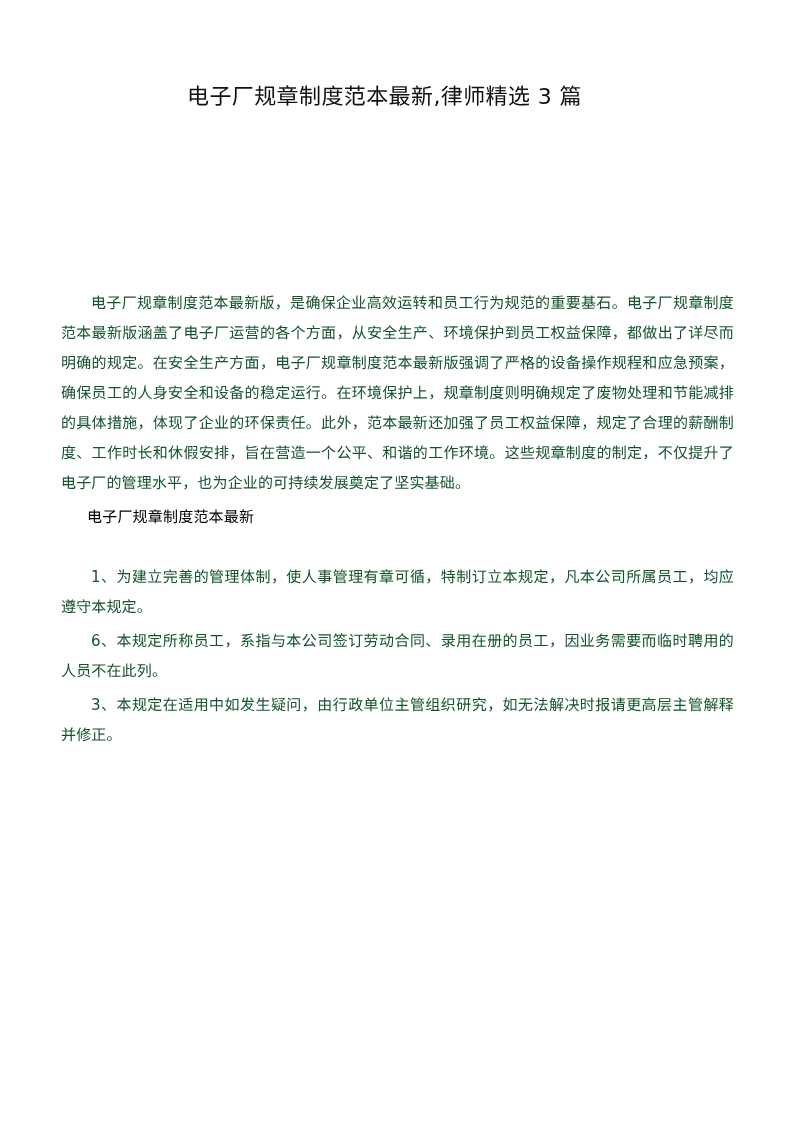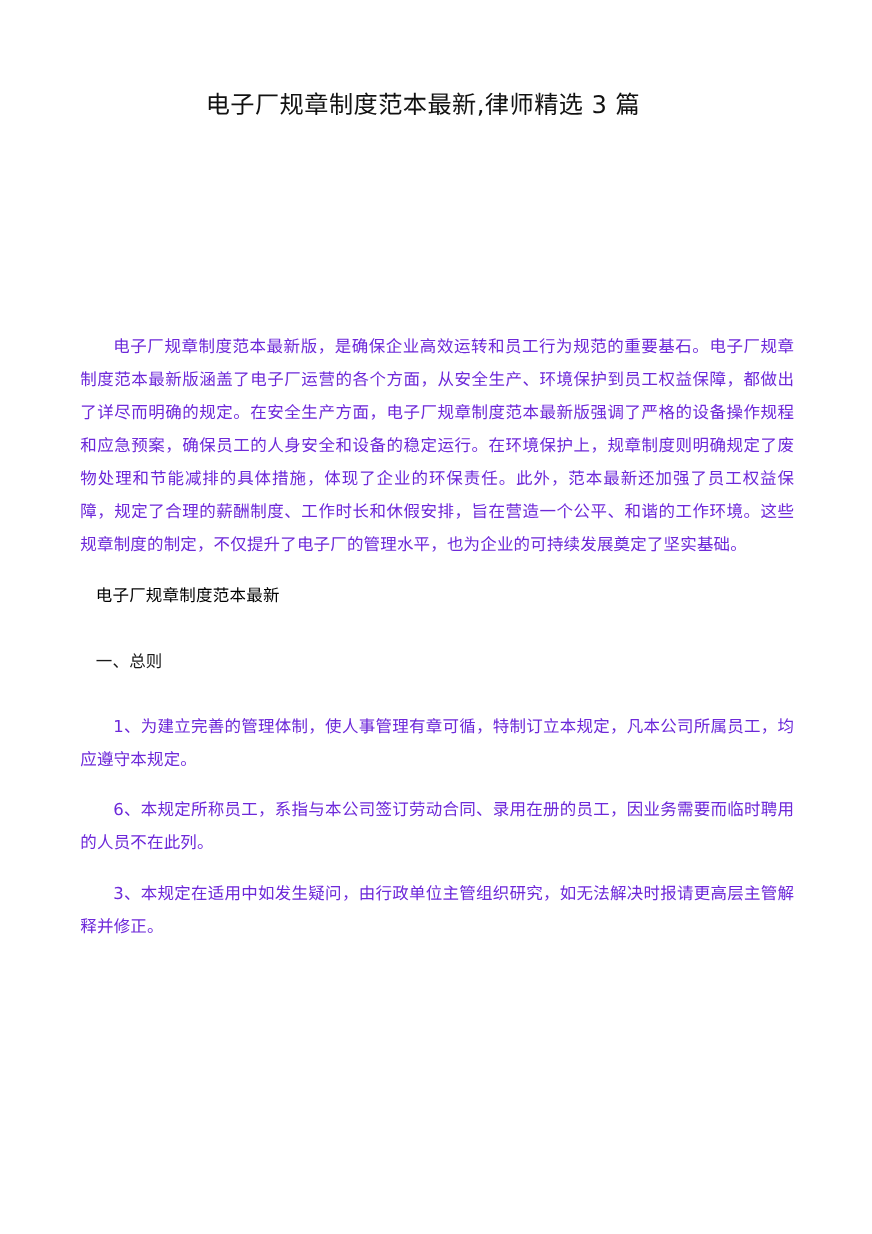--- a/index.html
+++ b/index.html
@@ -42,27 +42,27 @@
 
   
   .body-area {
     position: absolute;
     left: 57px;
     top: 284px;
     width: 681px;
   }
 
   p.para {
-    margin: 16px;
+    margin: 4px;
     font-size: 15px;
     line-height: 30px;
     text-align: justify;
     text-justify: inter-ideograph;
     letter-spacing: 0.15px;
-    color: #6d28d9;
+    color: #14532d;
   }
 
   p.indent {
     text-indent: 2em;
   }
 
   
   .intro {
     margin-bottom: 31px;
   }
@@ -103,21 +103,20 @@
 <div class="page">
 
   <h1 class="doc-title">电子厂规章制度范本最新,律师精选 3 篇</h1>
 
   <div class="body-area">
 
     <p class="para indent intro">电子厂规章制度范本最新版，是确保企业高效运转和员工行为规范的重要基石。电子厂规章制度范本最新版涵盖了电子厂运营的各个方面，从安全生产、环境保护到员工权益保障，都做出了详尽而明确的规定。在安全生产方面，电子厂规章制度范本最新版强调了严格的设备操作规程和应急预案，确保员工的人身安全和设备的稳定运行。在环境保护上，规章制度则明确规定了废物处理和节能减排的具体措施，体现了企业的环保责任。此外，范本最新还加强了员工权益保障，规定了合理的薪酬制度、工作时长和休假安排，旨在营造一个公平、和谐的工作环境。这些规章制度的制定，不仅提升了电子厂的管理水平，也为企业的可持续发展奠定了坚实基础。</p>
 
     <p class="section-heading">电子厂规章制度范本最新</p>
 
-    <p class="sub-heading">一、总则</p>
 
     <p class="para indent item">1、为建立完善的管理体制，使人事管理有章可循，特制订立本规定，凡本公司所属员工，均应遵守本规定。</p>
 
     <p class="para indent item">6、本规定所称员工，系指与本公司签订劳动合同、录用在册的员工，因业务需要而临时聘用的人员不在此列。</p>
 
     <p class="para indent item">3、本规定在适用中如发生疑问，由行政单位主管组织研究，如无法解决时报请更高层主管解释并修正。</p>
 
 
 
 

